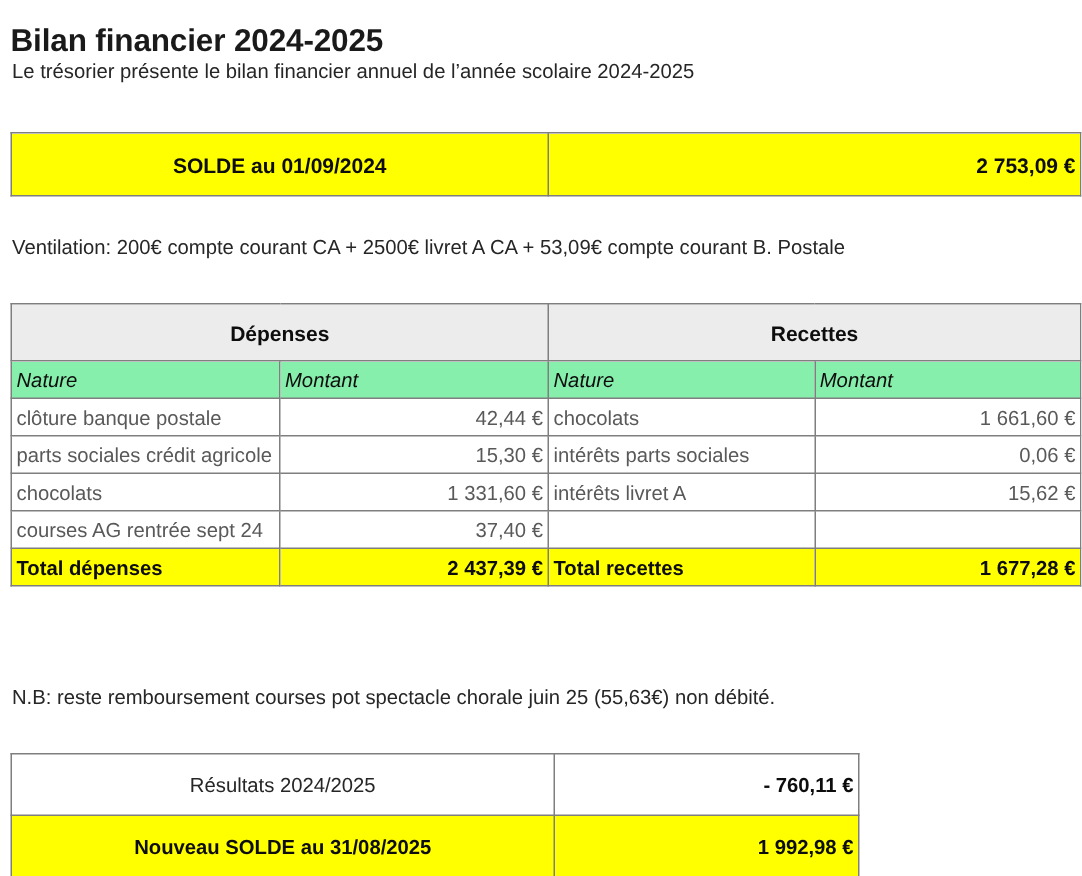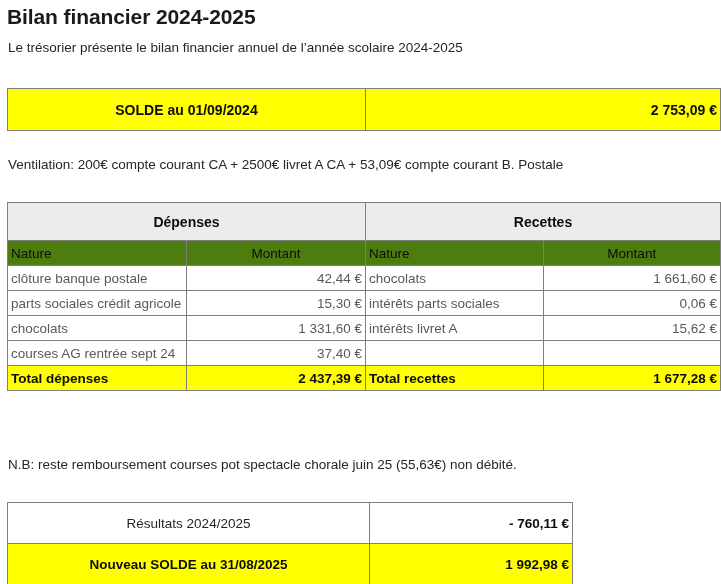--- a/index.html
+++ b/index.html
@@ -20,21 +20,21 @@
     position: relative;
     width: 721px;
     height: 584px;
     overflow: hidden;
   }
 
   
   .doc-title {
     position: absolute;
     left: 7px;
-    top: 5px;
+    top: 16px;
     font-size: 21px;
     font-weight: bold;
     letter-spacing: -0.1px;
     color: #1a1a1a;
     white-space: nowrap;
   }
 
   
   .para {
     position: absolute;
@@ -89,26 +89,27 @@
   }
   .ledger-head td {
     height: 37px;
     background: #ececec;
     font-weight: bold;
     font-size: 14px;
     text-align: center;
     color: #0d0d0d;
   }
   .ledger-subhead td {
-    font-size: 13.5px;
-    color: #0d0d0d;
-    background: #4d7c0f;
+    font-style: italic;
+    font-size: 13.5px;
+    color: #0d0d0d;
+    background: #86efac;
   }
   .sub-nature  { text-align: left; }
-  .sub-montant { text-align: center; margin-top: 34px; }
+  .sub-montant { text-align: left; margin-top: 34px; }
 
   .ledger-table td.cell-nature {
     text-align: left;
     color: #595959;
     margin-top: 12px;
   }
   .ledger-table td.cell-amount {
     text-align: right;
     color: #595959;
   }

